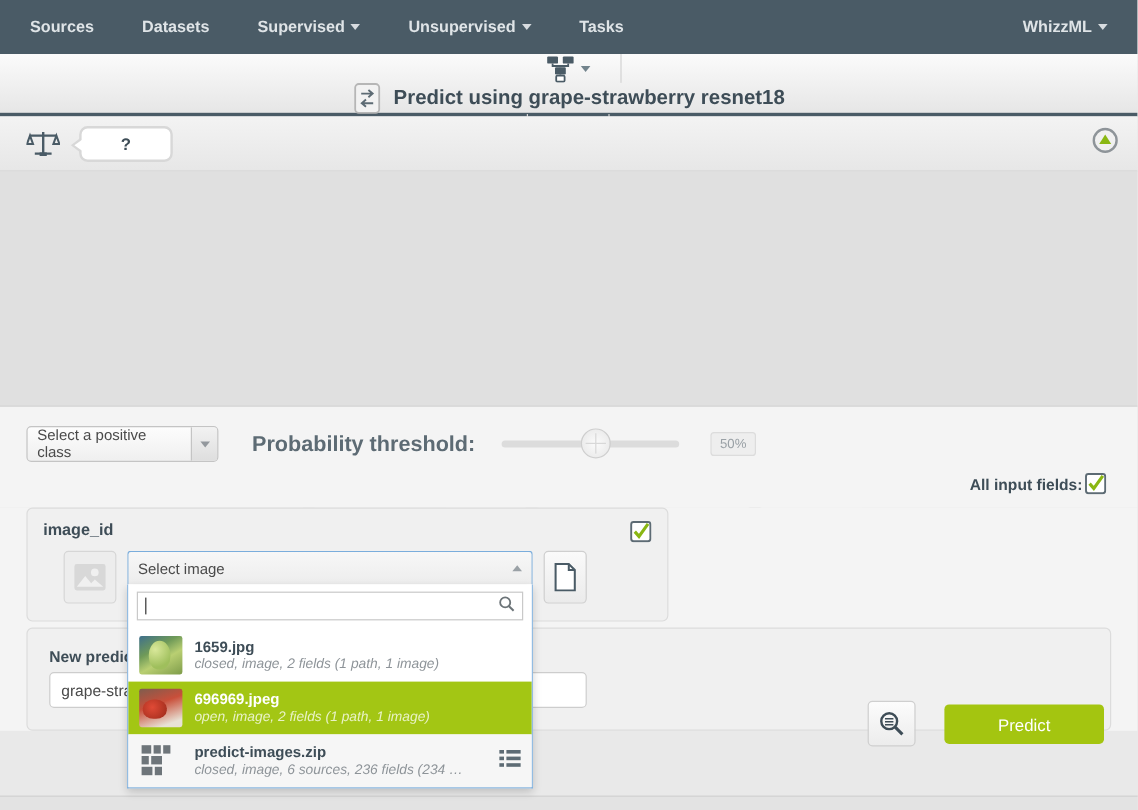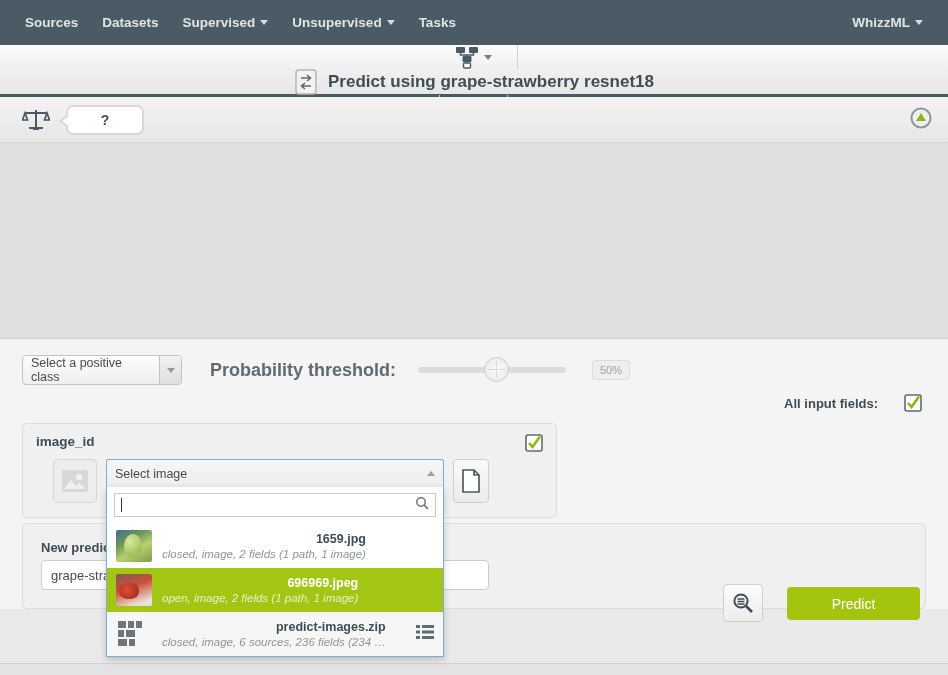--- a/index.html
+++ b/index.html
@@ -10,21 +10,21 @@
     overflow: hidden;
   }
 
   
   .topbar {
     height: 45px; background: #4a5b66;
     display: flex; align-items: center;
     padding: 0 14px;
     position: relative;
   }
-  .nav { display: flex; align-items: center; gap: 2px; }
+  .nav { display: flex; align-items: center; gap: 18px; }
   .nav-item {
     color: #dfe4e7; font-size: 13.5px; font-weight: bold;
     padding: 6px 11px; border-radius: 4px; white-space: nowrap;
     display: flex; align-items: center; gap: 5px; cursor: pointer;
   }
   .nav-item.active { background: #fff; color: #3e4d57; }
   .caret-d {
     width: 0; height: 0; border-left: 4px solid transparent;
     border-right: 4px solid transparent; border-top: 5px solid currentColor;
     display: inline-block; opacity: .95;
@@ -114,21 +114,21 @@
           border-radius: 50%; background: radial-gradient(#fbfbfb,#e6e6e6);
           border: 1px solid #cecece; }
   .knob:before, .knob:after {
     content:""; position:absolute; background:#d8d8d8; }
   .knob:before { left: 11px; top: 3px; width: 1px; height: 17px; }
   .knob:after  { top: 11px; left: 3px; height: 1px; width: 17px; }
   .thr-val { margin-left: 26px; width: 38px; height: 20px; background: #eeeeee;
              border: 1px solid #dcdcdc; border-radius: 3px; font-size: 11px;
              color: #9aa1a6; display:flex; align-items:center; justify-content:center; }
   .allfields { position: absolute; right: 26px; top: 55px;
-               display: flex; align-items: center; gap: 26px;
+               display: flex; align-items: center; gap: 2px;
                font-size: 13px; font-weight: bold; color: #3e4d57; }
 
   
   .body-wrap { background: #f4f4f4; padding: 0 22px; position: relative; height: 186px; }
   .field-card {
     width: 535px; background: #f0f0f0; border: 1px solid #dcdcdc;
     border-radius: 5px; padding: 10px 13px 14px 13px; position: relative;
   }
   .field-title { font-size: 13.5px; font-weight: bold; color: #3e4d57; }
   .field-check { position: absolute; right: 13px; top: 10px; }
@@ -161,21 +161,21 @@
     display: flex; align-items: center; padding: 0 6px; position: relative;
   }
   .caretbar { width: 1px; height: 14px; background: #333; }
   .dd-input .mag { margin-left: auto; }
   .dd-item { display: flex; align-items: center; gap: 10px; padding: 6px 9px;
              background: #fff; cursor: pointer; }
   .dd-item.alt { background: #f6f6f6; }
   .dd-item.sel-item { background: #a3c614; }
   .dd-thumb { width: 36px; height: 32px; border-radius: 2px; flex: none;
               overflow: hidden; position: relative; }
-  .dd-txt { min-width: 0; text-align: right; }
+  .dd-txt { min-width: 0; }
   .dd-name { font-size: 12.5px; font-weight: bold; color: #3e4d57;
              white-space: nowrap; overflow: hidden; text-overflow: ellipsis; }
   .dd-item.sel-item .dd-name { color: #fff; }
   .dd-meta { font-size: 11.5px; font-style: italic; color: #8e9499; margin-top: 2px;
              white-space: nowrap; overflow: hidden; text-overflow: ellipsis; }
   .dd-item.sel-item .dd-meta { color: #e9f2c6; }
   .dd-right-ic { margin-left: auto; flex: none; }
 
   
   .th-grape { background: linear-gradient(150deg,#3e6f8c 0%,#6f9a58 35%,#b9cf72 60%,#7e9c4a 100%); }

